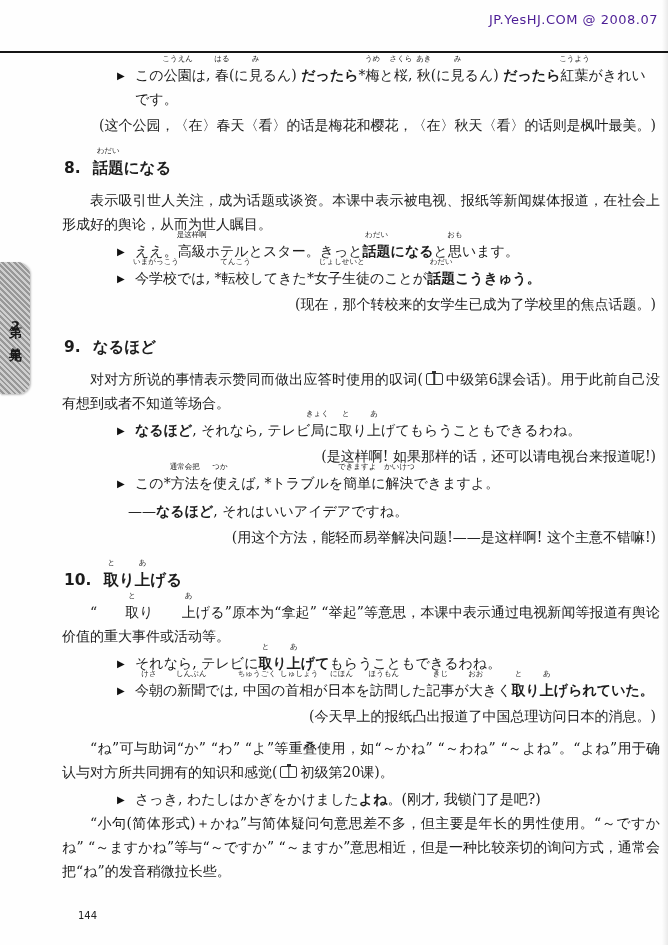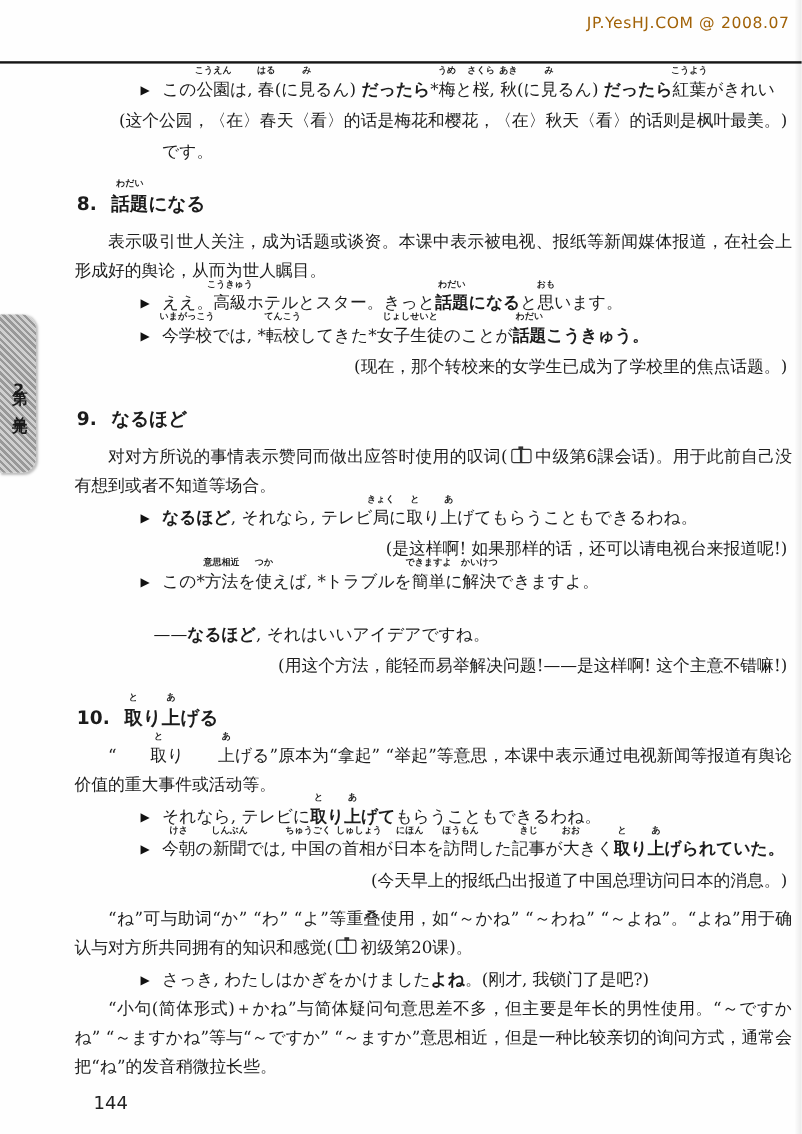--- a/index.html
+++ b/index.html
@@ -4,21 +4,21 @@
 <style>
   html,body{margin:0;padding:0;}
   body{
     width:668px;height:945px;position:relative;overflow:hidden;
     background:#fefefe;color:#1c1c1c;
     font-family:"DejaVu Serif","Liberation Serif",serif;
   }
   .watermark{
     position:absolute;top:12px;right:10px;
     font-family:"DejaVu Sans","Liberation Sans",sans-serif;
-    font-size:13px;color:#a16207;letter-spacing:.5px;
+    font-size:13px;color:#4c1d95;letter-spacing:.5px;
   }
   .top-rule{position:absolute;top:51px;left:0;width:668px;height:2px;background:#151515;}
   .page-edge{position:absolute;top:0;right:0;width:6px;height:945px;
     background:linear-gradient(to right,rgba(0,0,0,0),rgba(0,0,0,.08));}
   .side-tab{
     position:absolute;left:0;top:262px;width:30px;height:132px;
     border-radius:0 12px 12px 0;
     background:repeating-linear-gradient(45deg,#cfcfcf 0 2px,#989898 2px 4px);
     display:flex;align-items:center;justify-content:center;
     box-shadow:1px 1px 2px rgba(0,0,0,.25);
@@ -36,78 +36,78 @@
   .heading{
     font-family:"DejaVu Sans","Liberation Sans",sans-serif;
     font-weight:700;font-size:15.5px;line-height:26px;
     margin:18px 0 7px 2px;
   }
   .heading .h-num{margin-right:12px;}
   .line{position:relative;}
   .line.para{text-align:justify;text-indent:2em;}
   .line.bullet{padding-left:73px;margin-top:3px;}
   .line.cont{padding-left:73px;}
-  .line.reply{padding-left:66px;margin-top:20px;}
+  .line.reply{padding-left:66px;margin-top:4px;}
   .line.trans{text-align:right;padding-right:4px;margin:2px 0 2px 0;}
   .marker{
     position:absolute;left:55px;top:1px;font-size:10px;color:#111;
     font-family:"DejaVu Sans","Liberation Sans",sans-serif;
   }
   .bold{font-weight:700;font-family:"DejaVu Sans","Liberation Sans",sans-serif;}
   .rb{position:relative;display:inline-block;}
   .rt{
     position:absolute;top:-8px;left:50%;transform:translateX(-50%);
     font-size:7.5px;line-height:1;white-space:nowrap;color:#222;
-    font-weight:700;font-family:"DejaVu Sans","Liberation Sans",sans-serif;
+    font-weight:400;font-family:"DejaVu Sans","Liberation Sans",sans-serif;
   }
   .book-icon{
     display:inline-block;width:15px;height:10px;margin:0 3px;vertical-align:-1px;
     border:1.5px solid #333;border-radius:2px;background:#fff;position:relative;
   }
   .book-icon::before{
     content:"";position:absolute;left:50%;top:0;bottom:0;width:1.5px;
     transform:translateX(-50%);background:#333;
   }
   .book-icon::after{
     content:"";position:absolute;left:50%;top:-3px;width:4px;height:3px;
     transform:translateX(-50%);background:#333;
   }
   .page-number{
     position:absolute;left:78px;top:910px;
     font-family:"DejaVu Sans","Liberation Sans",sans-serif;
-    font-size:15px;color:#222;
+    font-size:10px;color:#222;
   }
 </style>
 </head>
 <body>
 
 <div class="watermark">JP.YesHJ.COM @ 2008.07</div>
 <div class="top-rule"></div>
 <div class="side-tab">
   <span class="tab-text">第2单元</span>
 </div>
 <div class="content" id="content">
     <section>
       <div class="line bullet"><span class="marker">▶</span><span>この</span><span class="rb">公園<span class="rt">こうえん</span></span><span>は, </span><span class="rb">春<span class="rt">はる</span></span><span>(に</span><span class="rb">見<span class="rt">み</span></span><span>るん) </span><span class="bold">だったら</span><span>*</span><span class="rb">梅<span class="rt">うめ</span></span><span>と</span><span class="rb">桜<span class="rt">さくら</span></span><span>, </span><span class="rb">秋<span class="rt">あき</span></span><span>(に</span><span class="rb">見<span class="rt">み</span></span><span>るん) </span><span class="bold">だったら</span><span class="rb">紅葉<span class="rt">こうよう</span></span><span>がきれい</span></div>
+      <div class="line cont"><span>です。</span></div>
       <div class="line trans"><span>(这个公园，〈在〉春天〈看〉的话是梅花和樱花，〈在〉秋天〈看〉的话则是枫叶最美。)</span></div>
-      <div class="line cont"><span>です。</span></div>
     </section>
     <section>
       <div class="heading"><span class="h-num">8.</span><span class="h-title"><span class="rb">話題<span class="rt">わだい</span></span><span>になる</span></span></div>
       <div class="line para"><span>表示吸引世人关注，成为话题或谈资。本课中表示被电视、报纸等新闻媒体报道，在社会上形成好的舆论，从而为世人瞩目。</span></div>
-      <div class="line bullet"><span class="marker">▶</span><span>ええ。</span><span class="rb">高級<span class="rt">こうきゅう</span></span><span>ホテルとスター。きっと</span><span class="bold rb">話題<span class="rt">わだい</span></span><span class="bold">になる</span><span>と</span><span class="rb">思<span class="rt">おも</span></span><span>います。</span></div>
+      <div class="line bullet"><span class="marker">▶</span><span>ええ。</span><span class="rb">高級<span class="rt">是这样啊</span></span><span>ホテルとスター。きっと</span><span class="bold rb">話題<span class="rt">わだい</span></span><span class="bold">になる</span><span>と</span><span class="rb">思<span class="rt">おも</span></span><span>います。</span></div>
       <div class="line bullet"><span class="marker">▶</span><span class="rb">今学校<span class="rt">いまがっこう</span></span><span>では, *</span><span class="rb">転校<span class="rt">てんこう</span></span><span>してきた*</span><span class="rb">女子生徒<span class="rt">じょしせいと</span></span><span>のことが</span><span class="bold rb">話題<span class="rt">わだい</span></span><span class="bold">こうきゅう。</span></div>
       <div class="line trans"><span>(现在，那个转校来的女学生已成为了学校里的焦点话题。)</span></div>
     </section>
     <section>
       <div class="heading"><span class="h-num">9.</span><span class="h-title"><span>なるほど</span></span></div>
       <div class="line para"><span>对对方所说的事情表示赞同而做出应答时使用的叹词(</span><span class="book-icon"></span><span>中级第6課会话)。用于此前自己没有想到或者不知道等场合。</span></div>
       <div class="line bullet"><span class="marker">▶</span><span class="bold">なるほど</span><span>, それなら, テレビ</span><span class="rb">局<span class="rt">きょく</span></span><span>に</span><span class="rb">取<span class="rt">と</span></span><span>り</span><span class="rb">上<span class="rt">あ</span></span><span>げてもらうこともできるわね。</span></div>
       <div class="line trans"><span>(是这样啊! 如果那样的话，还可以请电视台来报道呢!)</span></div>
-      <div class="line bullet"><span class="marker">▶</span><span>この*</span><span class="rb">方法<span class="rt">意思相近</span></span><span>を</span><span class="rb">使<span class="rt">つか</span></span><span>えば, *トラブルを</span><span class="rb">簡単<span class="rt">できますよ</span></span><span>に</span><span class="rb">解決<span class="rt">かいけつ</span></span><span>できますよ。</span></div>
+      <div class="line bullet"><span class="marker">▶</span><span>この*</span><span class="rb">方法<span class="rt">通常会把</span></span><span>を</span><span class="rb">使<span class="rt">つか</span></span><span>えば, *トラブルを</span><span class="rb">簡単<span class="rt">できますよ</span></span><span>に</span><span class="rb">解決<span class="rt">かいけつ</span></span><span>できますよ。</span></div>
       <div class="line reply"><span>——</span><span class="bold">なるほど</span><span>, それはいいアイデアですね。</span></div>
       <div class="line trans"><span>(用这个方法，能轻而易举解决问题!——是这样啊! 这个主意不错嘛!)</span></div>
     </section>
     <section>
       <div class="heading"><span class="h-num">10.</span><span class="h-title"><span class="rb">取<span class="rt">と</span></span><span>り</span><span class="rb">上<span class="rt">あ</span></span><span>げる</span></span></div>
       <div class="line para"><span>“</span><span class="rb">取<span class="rt">と</span></span><span>り</span><span class="rb">上<span class="rt">あ</span></span><span>げる”原本为“拿起” “举起”等意思，本课中表示通过电视新闻等报道有舆论价值的重大事件或活动等。</span></div>
       <div class="line bullet"><span class="marker">▶</span><span>それなら, テレビに</span><span class="bold rb">取<span class="rt">と</span></span><span class="bold">り</span><span class="bold rb">上<span class="rt">あ</span></span><span class="bold">げて</span><span>もらうこともできるわね。</span></div>
       <div class="line bullet"><span class="marker">▶</span><span class="rb">今朝<span class="rt">けさ</span></span><span>の</span><span class="rb">新聞<span class="rt">しんぶん</span></span><span>では, </span><span class="rb">中国<span class="rt">ちゅうごく</span></span><span>の</span><span class="rb">首相<span class="rt">しゅしょう</span></span><span>が</span><span class="rb">日本<span class="rt">にほん</span></span><span>を</span><span class="rb">訪問<span class="rt">ほうもん</span></span><span>した</span><span class="rb">記事<span class="rt">きじ</span></span><span>が</span><span class="rb">大<span class="rt">おお</span></span><span>きく</span><span class="bold rb">取<span class="rt">と</span></span><span class="bold">り</span><span class="bold rb">上<span class="rt">あ</span></span><span class="bold">げられていた。</span></div>
       <div class="line trans"><span>(今天早上的报纸凸出报道了中国总理访问日本的消息。)</span></div>
     </section>

